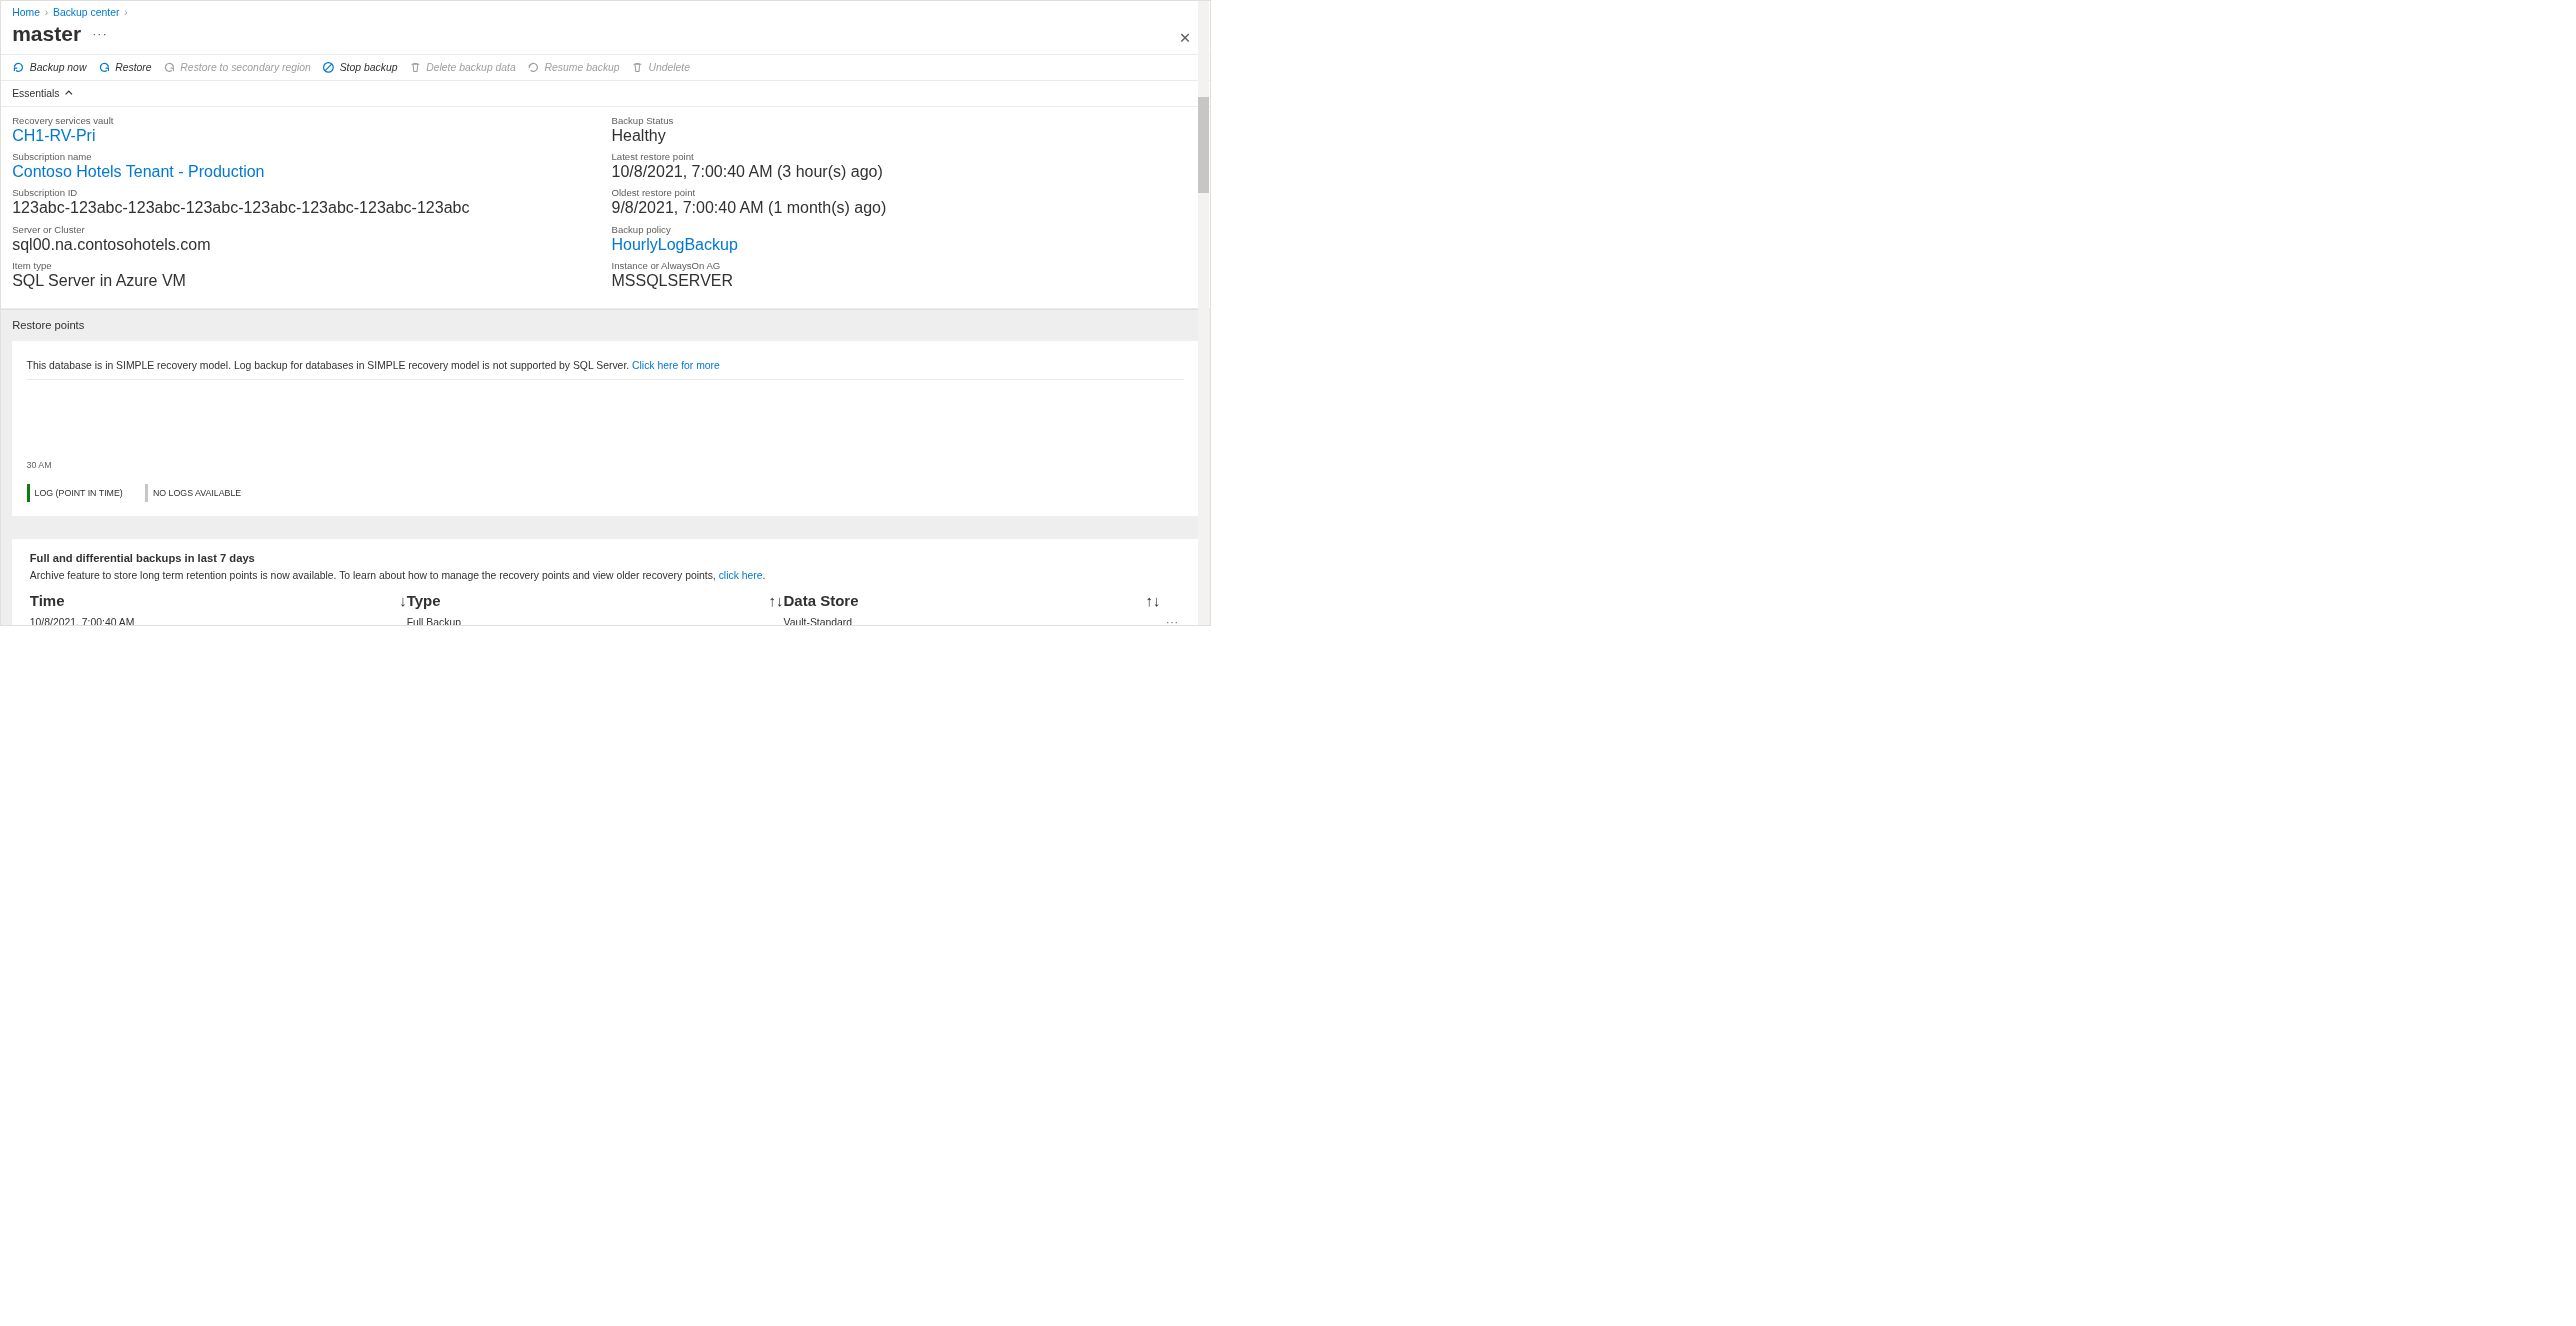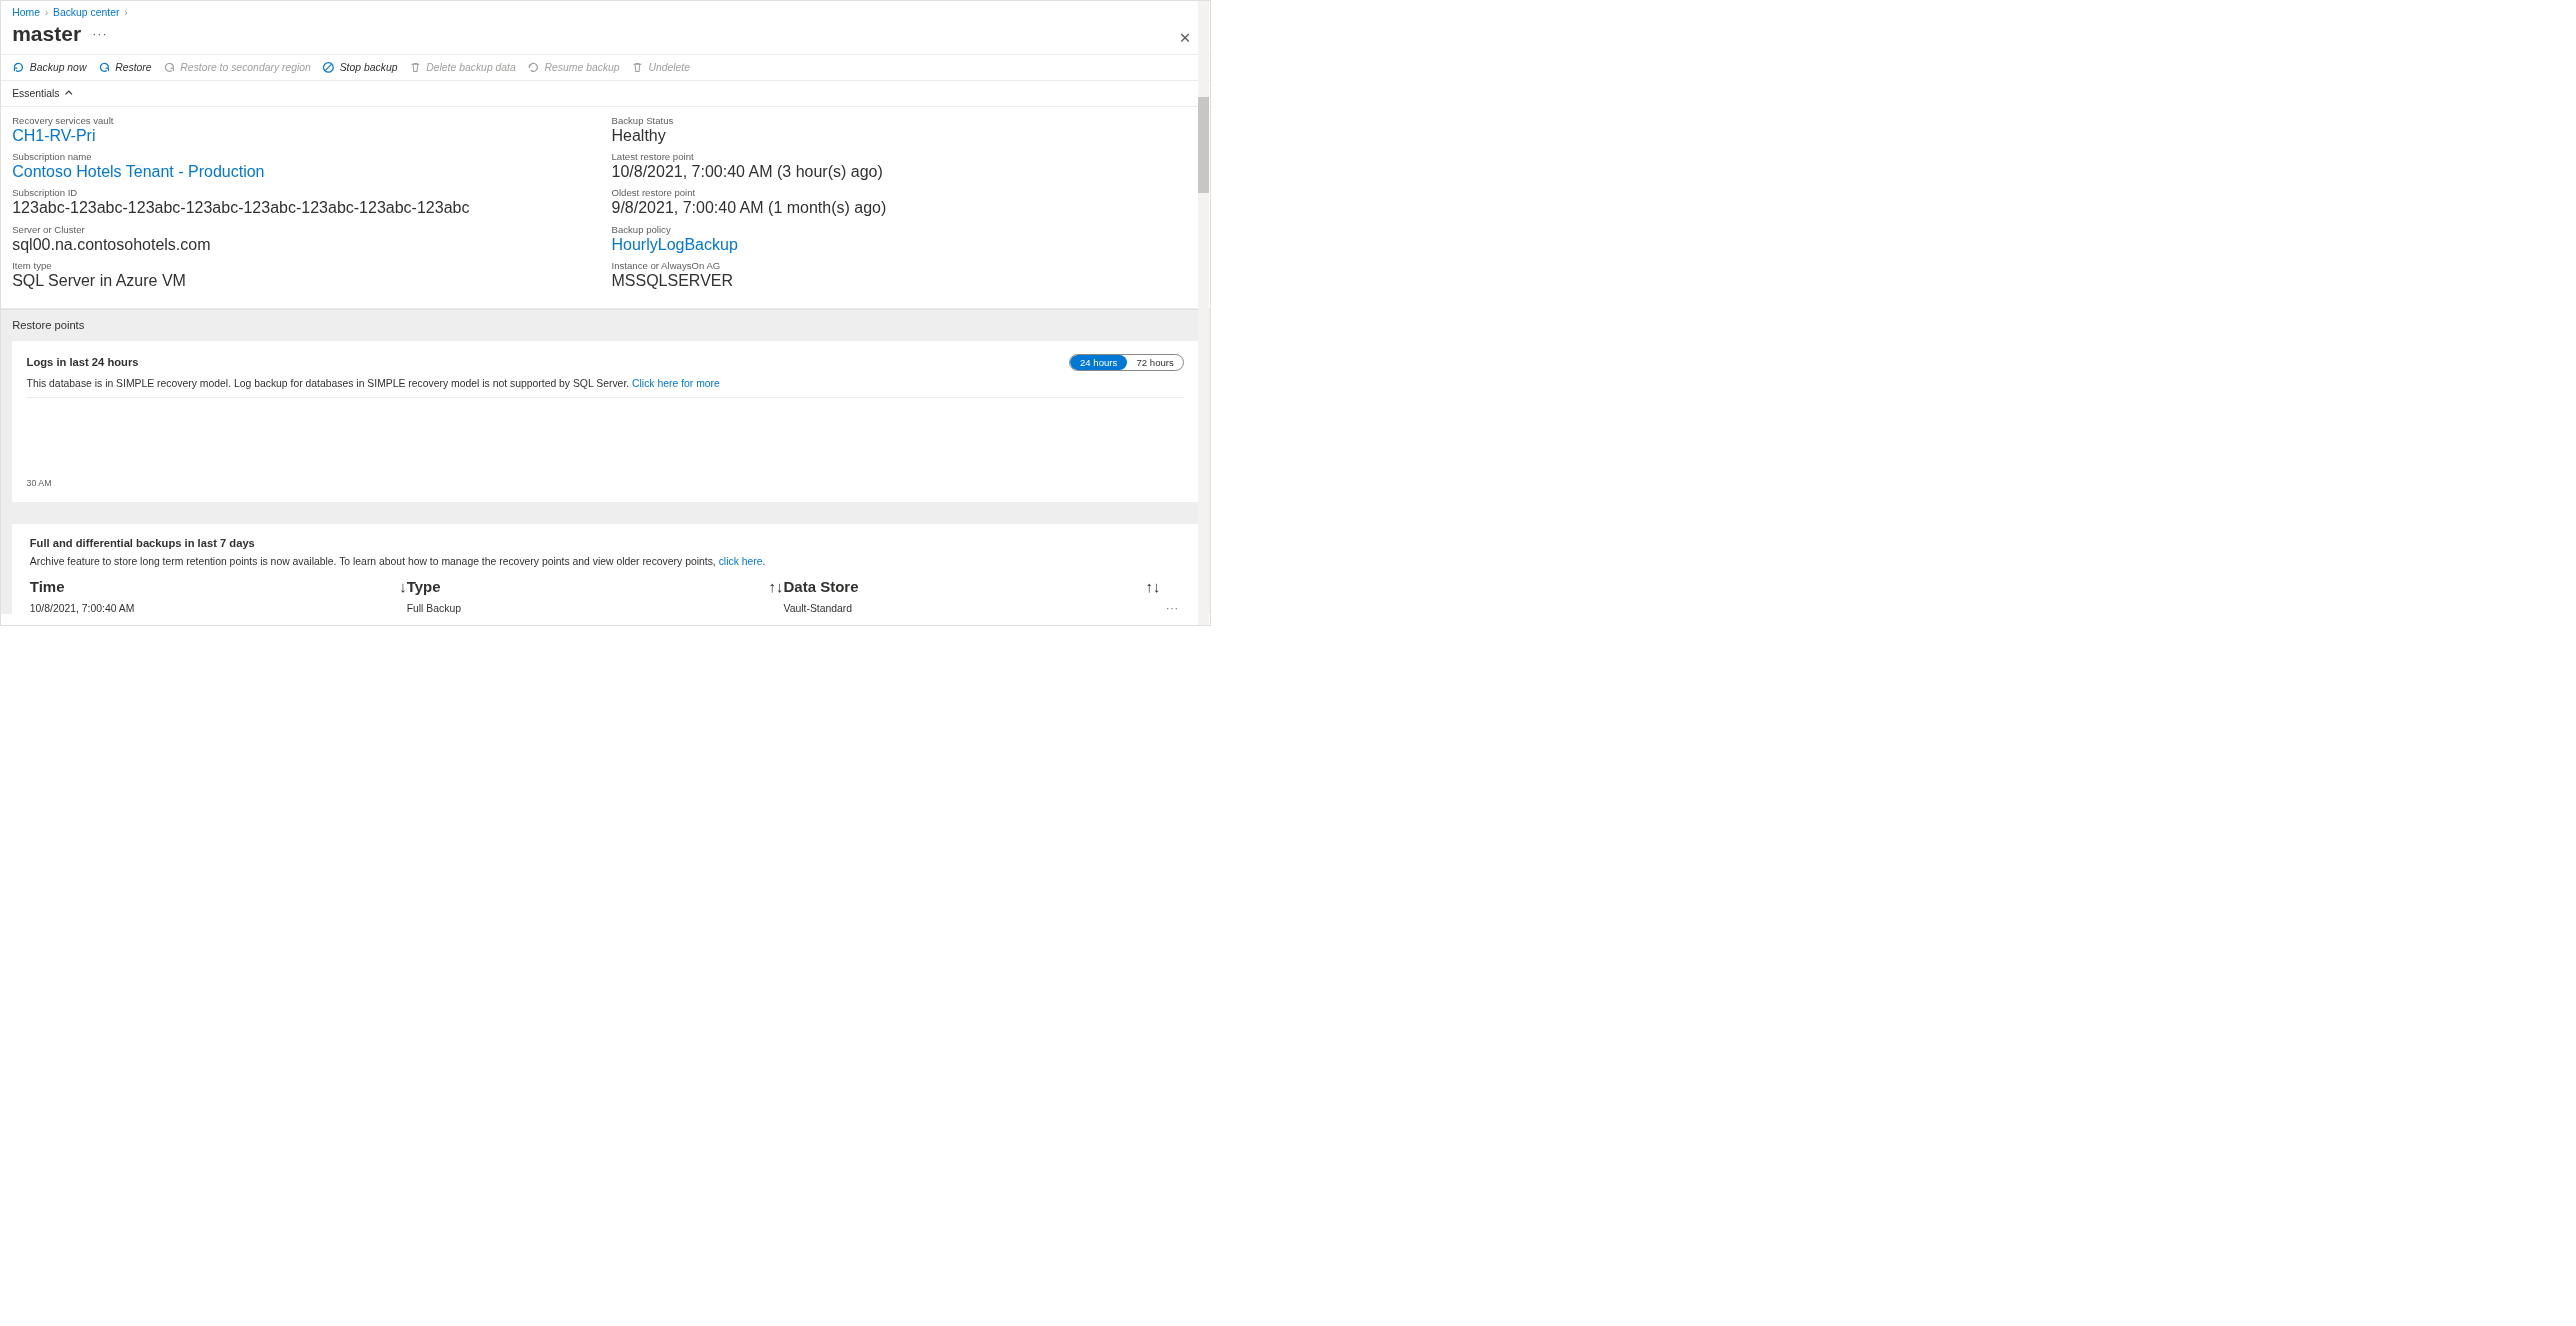--- a/index.html
+++ b/index.html
@@ -191,34 +191,36 @@
           <div class="k">Instance or AlwaysOn AG</div>
           <div class="v">MSSQLSERVER</div>
         </div>
     </div>
   </div>
 
   <div class="section-bg">
     <div class="section-header">Restore points</div>
 
     <div class="panel">
-      <div class="panel-head-row">
-        <div class="panel-title">Logs in last 24 hours</div>
-        <div class="panel-spacer"></div>
-        <div class="toggle-group">
-          <div class="toggle-on">24 hours</div>
-          <div>72 hours</div>
-        </div>
-      </div>
       <div class="panel-desc">
         <span>This database is in SIMPLE recovery model. Log backup for databases in SIMPLE recovery model is not supported by SQL Server. </span><a href="#">Click here for more</a>
       </div>
       <div class="hr"></div>
       <div class="timeline">
         <div class="timeline-axis">30 AM</div>
+        <div class="legend">
+          <div class="legend-item">
+            <div class="swatch swatch-green"></div>
+            <span>LOG (POINT IN TIME)</span>
+          </div>
+          <div class="legend-item">
+            <div class="swatch swatch-grey"></div>
+            <span>NO LOGS AVAILABLE</span>
+          </div>
+        </div>
       </div>
     </div>
 
     <div class="panel2">
       <div class="panel-title">Full and differential backups in last 7 days</div>
       <div class="panel-desc">
         <span>Archive feature to store long term retention points is now available. To learn about how to manage the recovery points and view older recovery points, </span><a href="#">click here</a>.
       </div>
       <div class="table-head-row">
         <div class="th">

